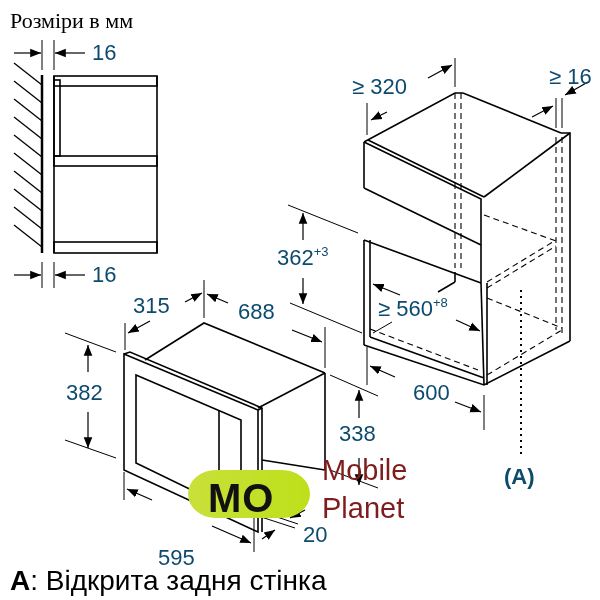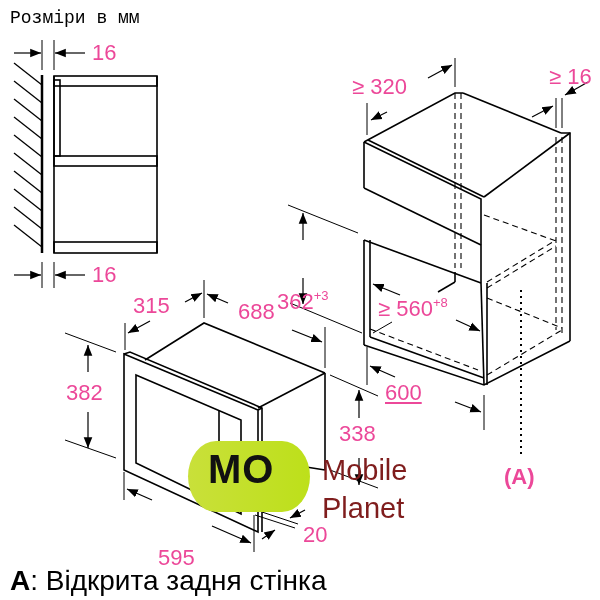--- a/index.html
+++ b/index.html
@@ -1,24 +1,24 @@
 <!DOCTYPE html>
 <html><head>
 <meta charset="utf-8">
 <style>
   html, body { margin:0; padding:0; background:#ffffff; }
   body { width:600px; height:600px; position:relative; overflow:hidden;
          font-family:"Liberation Sans", sans-serif; color:#000; }
   svg.drawing { position:absolute; left:0; top:0; }
-  .lbl { position:absolute; font-family:"Liberation Sans", sans-serif; font-size:22px; line-height:1; white-space:nowrap; color:#ec4899; }
+  .lbl { position:absolute; font-family:"Liberation Sans", sans-serif; font-size:22px; line-height:1; white-space:nowrap; color:#0c4a6e; }
   .lbl sup { font-size:13px; vertical-align:top; position:relative; top:-2px; }
-  .title { position:absolute; left:10px; top:8px; font-size:18px; font-family:Liberation Mono, monospace; }
+  .title { position:absolute; left:10px; top:8px; font-size:22px; font-family:Liberation Serif, serif; }
   .footnote { position:absolute; left:10px; top:565px; font-size:28px; font-family:"Liberation Sans", sans-serif; }
   .footnote b { font-weight:bold; }
-  .logo-badge { position:absolute; left:188px; top:441px; width:122px; height:71px;
+  .logo-badge { position:absolute; left:188px; top:470px; width:122px; height:48px;
                 background:linear-gradient(90deg,#c9e03a,#bde01a); border-radius:28px/50%; }
   .logo-mo { position:absolute; left:20px; top:6px; font-family:"Liberation Sans", sans-serif;
              font-weight:bold; font-size:40px; color:#111; letter-spacing:1px; }
   .logo-text { position:absolute; left:322px; font-family:"Liberation Sans", sans-serif; font-size:29px; color:#7f1d1d; line-height:1; }
 </style>
 </head>
 <body>
 
 <svg class="drawing" width="600" height="600" viewBox="0 0 600 600" xmlns="http://www.w3.org/2000/svg">
   <defs>
@@ -177,28 +177,28 @@
 <div class="lbl" style="left:92px;top:264px;">16</div>
 
 <div class="lbl" style="left:352px;top:76px;">
   <span>≥</span>
   <span>320</span>
 </div>
 <div class="lbl" style="left:549px;top:66px;">
   <span>≥</span>
   <span>16</span>
 </div>
-<div class="lbl" style="left:277px;top:247px;margin-top:44px;">
+<div class="lbl" style="left:277px;top:247px;">
   <span>362</span><sup>+3</sup>
 </div>
 <div class="lbl" style="left:378px;top:298px;">
   <span>≥</span>
   <span>560</span><sup>+8</sup>
 </div>
-<div class="lbl" style="left:385px;top:382px;text-decoration:underline;">600</div>
+<div class="lbl" style="left:413px;top:382px;">600</div>
 <div class="lbl" style="left:504px;top:466px;font-weight:bold;">(A)</div>
 
 <div class="lbl" style="left:133px;top:295px;">315</div>
 <div class="lbl" style="left:238px;top:301px;">688</div>
 <div class="lbl" style="left:66px;top:382px;">382</div>
 <div class="lbl" style="left:339px;top:423px;text-align:right;">338</div>
 <div class="lbl" style="left:158px;top:505px;margin-top:42px;">595</div>
 <div class="lbl" style="left:303px;top:524px;">20</div>
 
 <div class="logo-badge">

